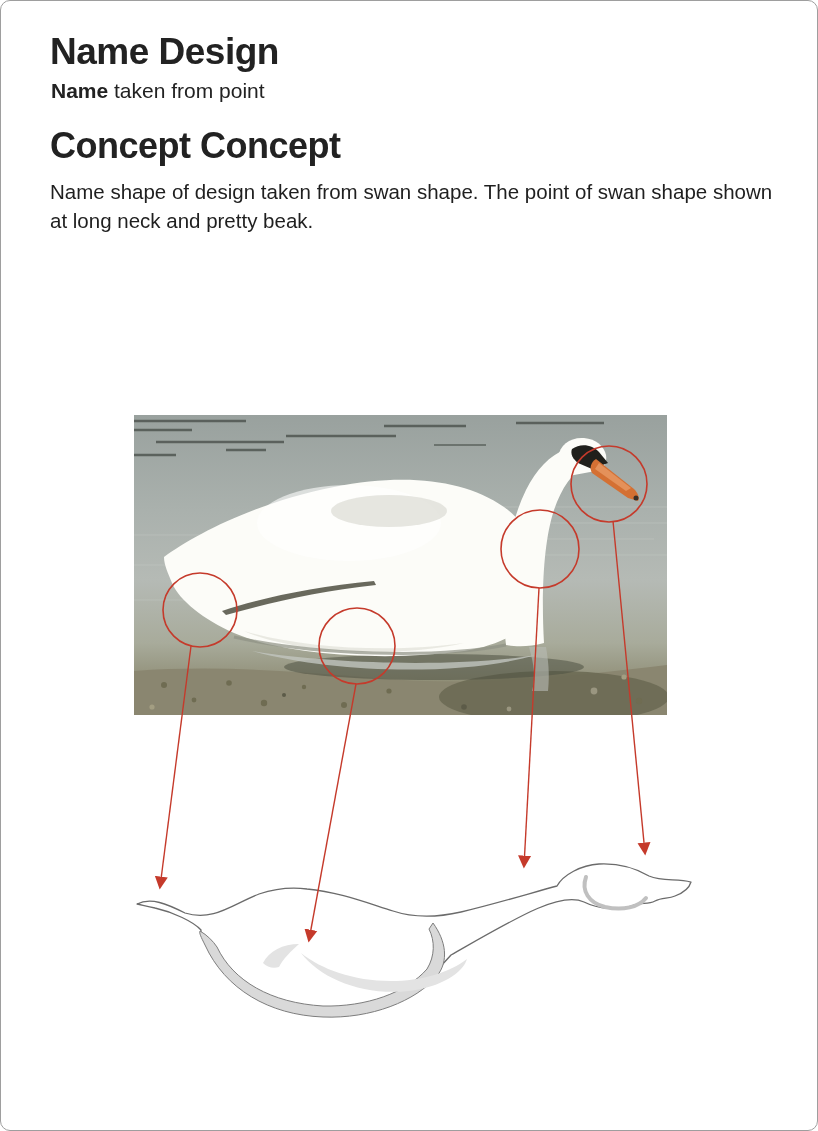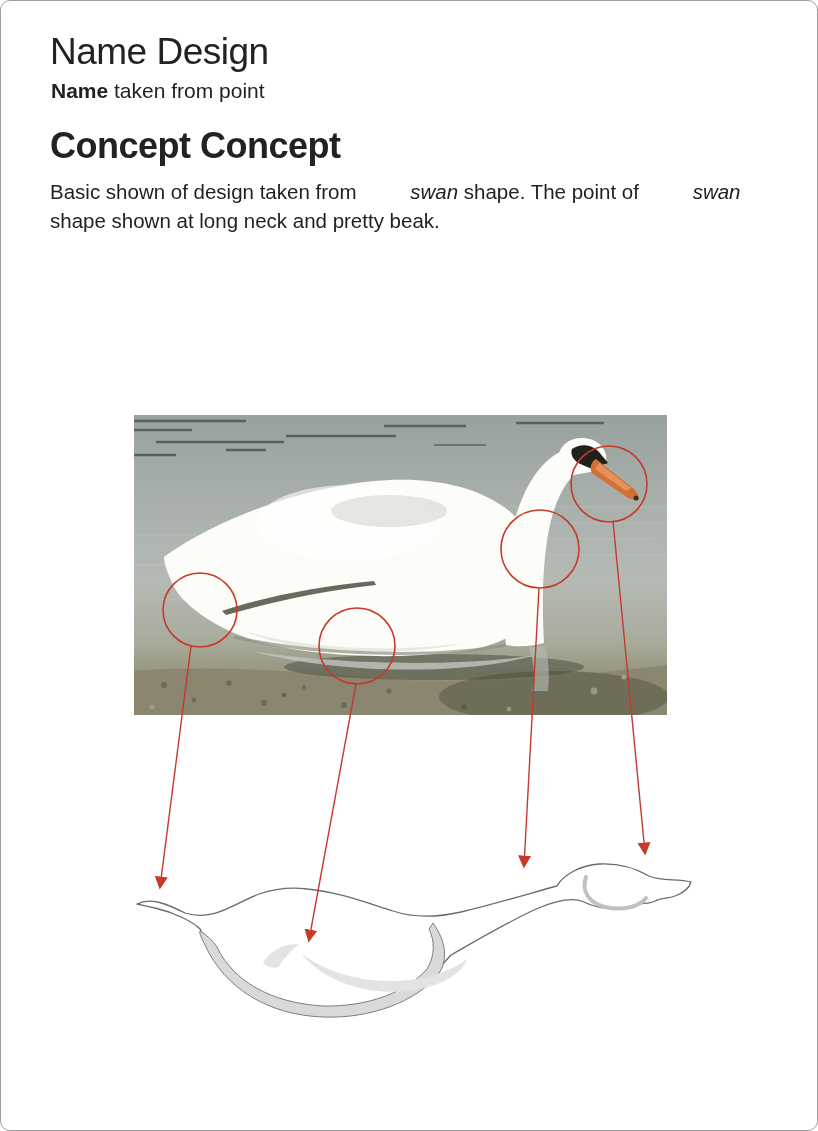--- a/index.html
+++ b/index.html
@@ -9,27 +9,27 @@
     --text-dark:#1d1d1d;
   }
   html,body{margin:0;padding:0;background:#ffffff;}
   body{font-family:"Liberation Sans","DejaVu Sans",sans-serif;color:var(--text-dark);}
   .page{
     position:relative;width:818px;height:1131px;margin:0 auto;
     background:#ffffff;border:1px solid #9e9e9e;border-radius:10px;
     box-sizing:border-box;overflow:hidden;
   }
   .abs{position:absolute;}
-  .h1{left:49px;top:30px;font-size:37px;font-weight:400;letter-spacing:-0.5px;color:#222;}
+  .h1{left:49px;top:30px;font-size:37px;font-weight:700;letter-spacing:-0.5px;color:#222;}
   .subtitle{left:50px;top:78px;font-size:21px;color:#222;}
   .subtitle b{font-weight:700;}
   .h2{left:49px;top:124px;font-size:36px;font-weight:600;letter-spacing:-0.5px;color:#222;}
   .bodytext{left:49px;top:176px;width:733px;font-size:20.5px;line-height:29px;color:#1f1f1f;}
   .bodytext p{margin:0;}
-  .bodytext .it{font-style:italic;margin-left:48px;}
+  .bodytext .it{}
   .footer{right:20px;top:1088px;font-size:26px;color:var(--footer-gray);}
   svg{display:block;}
   .outline{fill:#ffffff;stroke:var(--outline-gray);stroke-width:1.3;stroke-linejoin:round;}
   .rim{fill:#d9d9d9;stroke:#7d7d7d;stroke-width:1;}
   .swoosh{fill:#e3e3e3;}
   .headcrescent{fill:none;stroke:#c0c0c0;stroke-width:4;stroke-linecap:round;}
   .ann-circle{fill:none;stroke:var(--annotation-red);stroke-width:1.6;}
   .ann-line{stroke:var(--annotation-red);stroke-width:1.4;fill:none;}
   #arrowhead path{fill:var(--annotation-red);}
 </style>
@@ -38,21 +38,21 @@
 
 <div class="page">
 
   <div class="abs h1">Name Design</div>
 
   <div class="abs subtitle"><b>Name</b><span> taken from point</span></div>
 
   <div class="abs h2">Concept Concept</div>
 
   <div class="abs bodytext">
-    <p><span>Basic shown of design taken from </span><span class="it">swan</span><span> shape. The point of </span><span class="it">swan</span><span> shape shown at long neck and pretty beak.</span></p>
+    <p><span>Name shape of design taken from </span><span class="it">swan</span><span> shape. The point of </span><span class="it">swan</span><span> shape shown at long neck and pretty beak.</span></p>
   </div>
 
   <svg class="abs" style="left:133px;top:414px;" width="533" height="300" viewBox="0 0 533 300" role="img">
     <defs>
       <linearGradient id="waterGrad" x1="0" y1="0" x2="0" y2="1">
         <stop offset="0" stop-color="#99a19e"></stop>
         <stop offset="0.32" stop-color="#aab1ad"></stop>
         <stop offset="0.55" stop-color="#b5bab5"></stop>
         <stop offset="0.76" stop-color="#a8ab9b"></stop>
         <stop offset="0.9" stop-color="#8e8c74"></stop>

